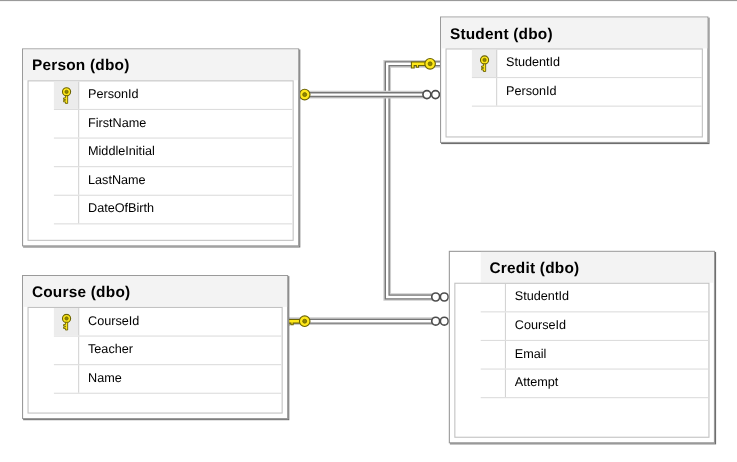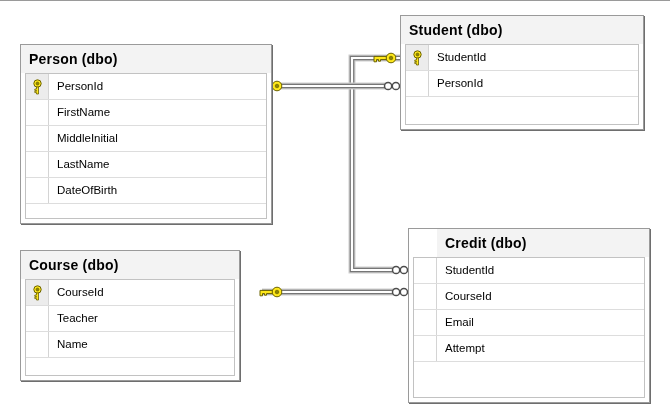--- a/index.html
+++ b/index.html
@@ -4,28 +4,28 @@
 <style>
   html,body{margin:0;padding:0;background:#fff;}
   body{width:670px;height:420px;position:relative;overflow:hidden;
        font-family:"Liberation Sans",sans-serif;color:#000;}
   .top-edge{position:absolute;top:0;left:0;width:670px;height:1px;background:#9a9a9a;}
   
   .etable{position:absolute;background:#fff;border:1px solid #9a9a9a;
           box-shadow:1px 1px 0 0 #6e6e6e;box-sizing:border-box;}
   #t-person{left:20px;top:44px;width:252px;height:180px;}
   #t-student{left:400px;top:15px;width:244px;height:115px;}
-  #t-course{left:20px;top:250px;width:220px;height:131px;}
+  #t-course{left:20px;top:250px;width:242px;height:131px;}
   #t-credit{left:408px;top:228px;width:242px;height:175px;padding-left:28px;}
   .t-title{height:28px;line-height:28px;background:#f3f3f3;font-weight:bold;
            font-size:14px;padding-left:8px;letter-spacing:0.2px;
            white-space:nowrap;overflow:hidden;}
   .t-grid{position:absolute;left:4px;right:4px;top:28px;bottom:4px;
           border:1px solid #c2c2c2;background:#fff;overflow:hidden;}
-  .t-row{height:25px;border-bottom:1px solid #ddd;display:flex;align-items:stretch;}
+  .t-row{height:25px;border-bottom:1px solid #ddd;display:flex;align-items:stretch;margin-left:23px;}
   .t-hdr{width:22px;border-right:1px solid #d4d4d4;display:flex;
          align-items:center;justify-content:center;flex:none;}
   .t-hdr.pk{background:#ececec;}
   .t-cell{flex:1;font-size:11.5px;line-height:25px;padding-left:8px;
           white-space:nowrap;overflow:hidden;}
   
   #connectors{position:absolute;left:0;top:0;width:670px;height:420px;}
   .pipe-outer{fill:none;stroke:#cdcdcd;stroke-width:7;}
   .pipe-mid{fill:none;stroke:#767676;stroke-width:4.6;}
   .pipe-core{fill:none;stroke:#ffffff;stroke-width:2.2;}

